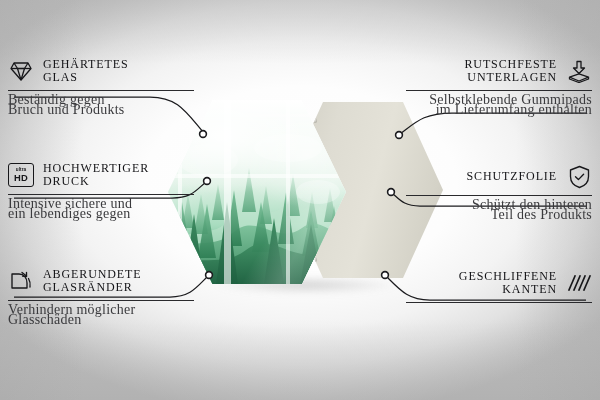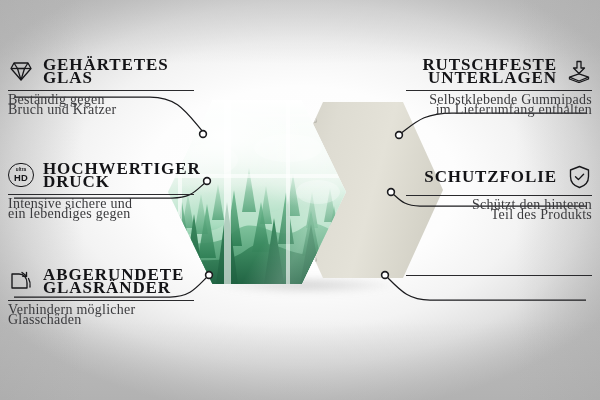--- a/index.html
+++ b/index.html
@@ -42,26 +42,26 @@
   .connectors{position:absolute;left:0;top:0;width:600px;height:400px;}
 
   
   .callout{position:absolute;width:186px;}
   .callout.left{left:8px;text-align:left;}
   .callout.right{right:8px;text-align:right;}
   .co-head{display:flex;align-items:center;gap:9px;}
   .callout.right .co-head{flex-direction:row-reverse;}
   .co-icon{width:26px;height:26px;flex:0 0 26px;display:flex;align-items:center;justify-content:center;color:#17171a;}
   .co-icon svg{display:block;}
-  .co-title{font-family:"Liberation Serif",serif;font-size:17px;line-height:13.4px;
-    letter-spacing:.9px;color:#141417;font-weight:700;text-transform:uppercase;}
+  .co-title{font-family:"Liberation Serif",serif;font-size:12px;line-height:13.4px;
+    letter-spacing:.9px;color:#141417;font-weight:400;text-transform:uppercase;}
   .co-rule{height:1px;background:#2a2a2d;margin:5px 0 4px;width:100%;}
   .co-sub{font-family:"Liberation Serif",serif;font-size:14px;line-height:10.4px;
     color:#3a3a3d;letter-spacing:.25px;}
-  .hd-badge{width:24px;height:22px;border:1.4px solid #17171a;border-radius:12px;
+  .hd-badge{width:24px;height:22px;border:1.4px solid #17171a;border-radius:3px;
     display:flex;flex-direction:column;align-items:center;justify-content:center;line-height:1;}
   .hd-badge .u{font-family:"Liberation Sans",sans-serif;font-size:4.6px;font-weight:700;letter-spacing:.1px;color:#17171a;}
   .hd-badge .h{font-family:"Liberation Sans",sans-serif;font-size:9.4px;font-weight:700;letter-spacing:.2px;color:#17171a;margin-top:.5px;}
 </style>
 </head>
 <body>
 
 <div id="stage">
 
   <div class="bg-vignette"></div>
@@ -187,21 +187,21 @@
         </svg>
       </span>
       <span class="co-title">
         <span>GEHÄRTETES</span><br>
         <span>GLAS</span>
       </span>
     </div>
     <div class="co-rule"></div>
     <div class="co-sub">
       <span>Beständig gegen</span><br>
-      <span>Bruch und Kratzer</span>
+      <span>Bruch und Produkts</span>
     </div>
   </div>
 
   <div class="callout left" style="top:162px;">
     <div class="co-head">
       <span class="co-icon">
         <span class="hd-badge">
           <span class="u">ultra</span>
           <span class="h">HD</span>
         </span>
@@ -273,16 +273,30 @@
       </span>
     </div>
     <div class="co-rule"></div>
     <div class="co-sub">
       <span>Schützt den hinteren</span><br>
       <span>Teil des Produkts</span>
     </div>
   </div>
 
   <div class="callout right" style="top:270px;">
+    <div class="co-head">
+      <span class="co-icon">
+        <svg width="25" height="22" viewBox="0 0 25 22" fill="none" stroke="#17171a" stroke-width="1.7" stroke-linecap="square">
+          <path d="M2,18 L8,4"></path>
+            <path d="M7,18 L13,4"></path>
+          <path d="M12,18 L18,4"></path>
+            <path d="M17,18 L23,4"></path>
+        </svg>
+      </span>
+      <span class="co-title">
+        <span>GESCHLIFFENE</span><br>
+        <span>KANTEN</span>
+      </span>
+    </div>
     <div class="co-rule"></div>
   </div>
 
 </div>
 
 </body></html>

